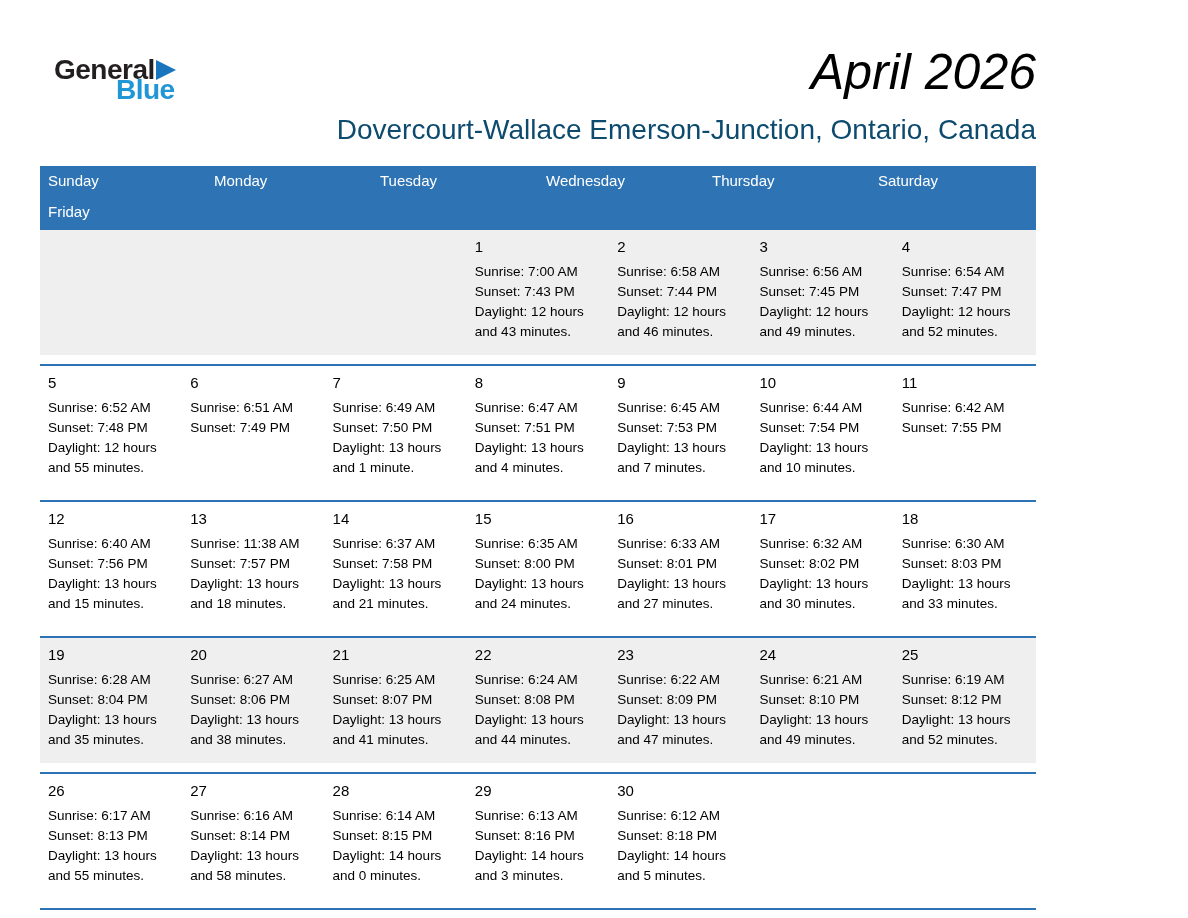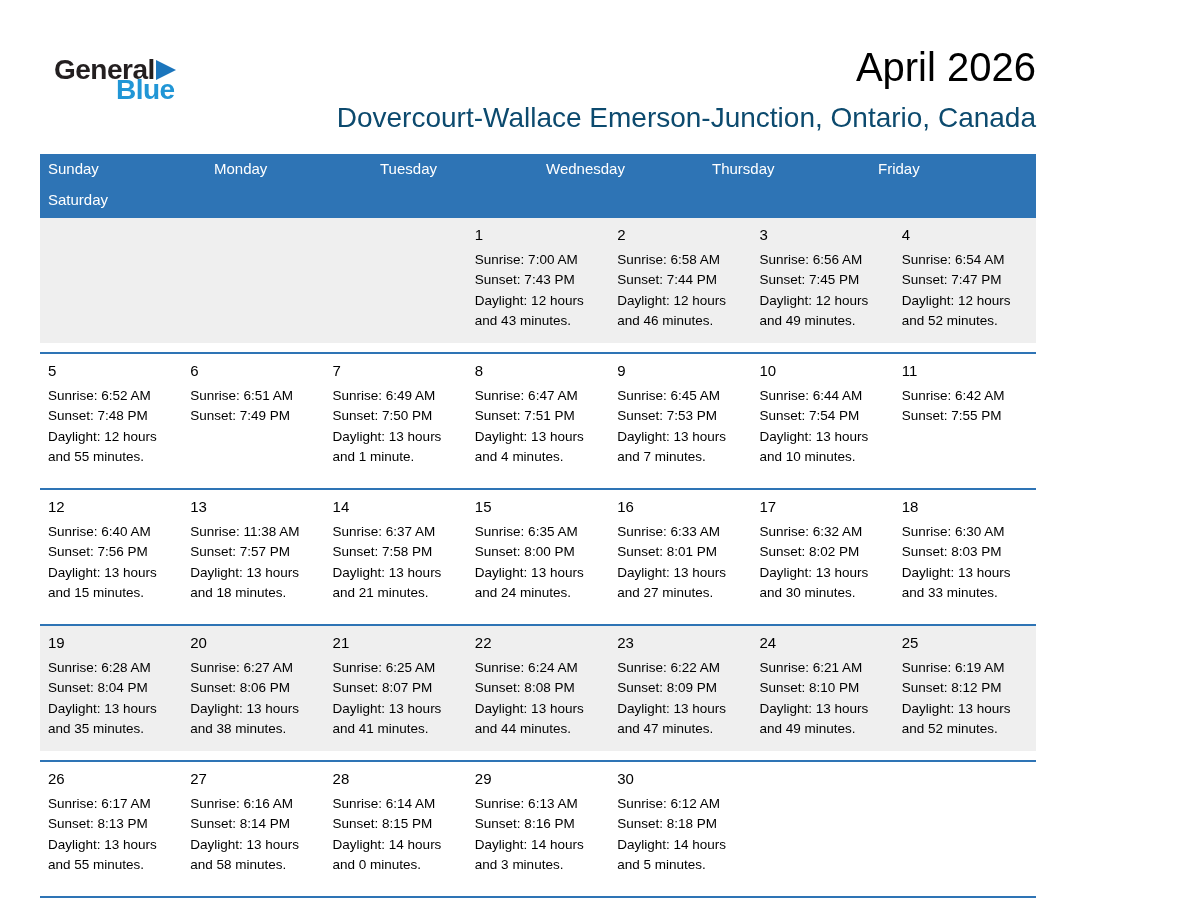--- a/index.html
+++ b/index.html
@@ -21,21 +21,21 @@
     position:relative;background:#ffffff;overflow:hidden;
   }
   .top{display:flex;justify-content:space-between;align-items:flex-start;}
   .logo{margin-top:26px;margin-left:14px;line-height:1;}
   .logo-line1{display:flex;align-items:center;}
   .logo-general{font-size:28px;font-weight:700;letter-spacing:-0.5px;color:var(--logo-general);}
   .logo-triangle{width:0;height:0;border-left:20px solid var(--logo-triangle);
     border-top:10px solid transparent;border-bottom:10px solid transparent;margin-left:1px;}
   .logo-blue{font-size:28px;font-weight:700;color:var(--logo-blue);margin-left:62px;margin-top:-8px;letter-spacing:-0.5px;}
   .titles{text-align:right;margin-top:14px;flex:1;}
-  .month{font-size:40px;font-weight:400;line-height:1.15;color:#000;}
+  .month{font-size:50px;font-weight:400;line-height:1.15;color:#000;font-style:italic;}
   .location{font-size:28px;font-weight:400;margin-top:12px;color:#0c4a6e;}
   .calendar{margin-top:20px;}
   .weekday-row{display:grid;grid-template-columns:repeat(6,1fr);background:var(--header-bg);color:var(--header-text);}
   .weekday{font-size:15px;padding:6px 8px 8px 8px;font-weight:400;}
   .week{display:grid;grid-template-columns:repeat(7,1fr);border-top:2px solid var(--line);
     padding:3px 0 12px 0;margin-bottom:9px;background:#ffffff;}
   .week.shaded{background:var(--shaded);}
   .cell{padding:0 8px;}
   .day-number{font-size:15px;margin:5px 0 7px 0;}
   .cell-line{font-size:13.5px;line-height:1.5;}
@@ -59,22 +59,22 @@
     </div>
   </div>
 
   <div class="calendar">
     <div class="weekday-row">
         <div class="weekday">Sunday</div>
         <div class="weekday">Monday</div>
         <div class="weekday">Tuesday</div>
         <div class="weekday">Wednesday</div>
         <div class="weekday">Thursday</div>
+        <div class="weekday">Saturday</div>
         <div class="weekday">Friday</div>
-        <div class="weekday">Saturday</div>
       </div>
     <div>
         <div class="week shaded">
           <div class="cell"></div>
           <div class="cell"></div>
           <div class="cell"></div>
           <div class="cell">
             <div class="day-number">1</div>
             <div class="cell-line">Sunrise: 7:00 AM</div>
             <div class="cell-line">Sunset: 7:43 PM</div>

